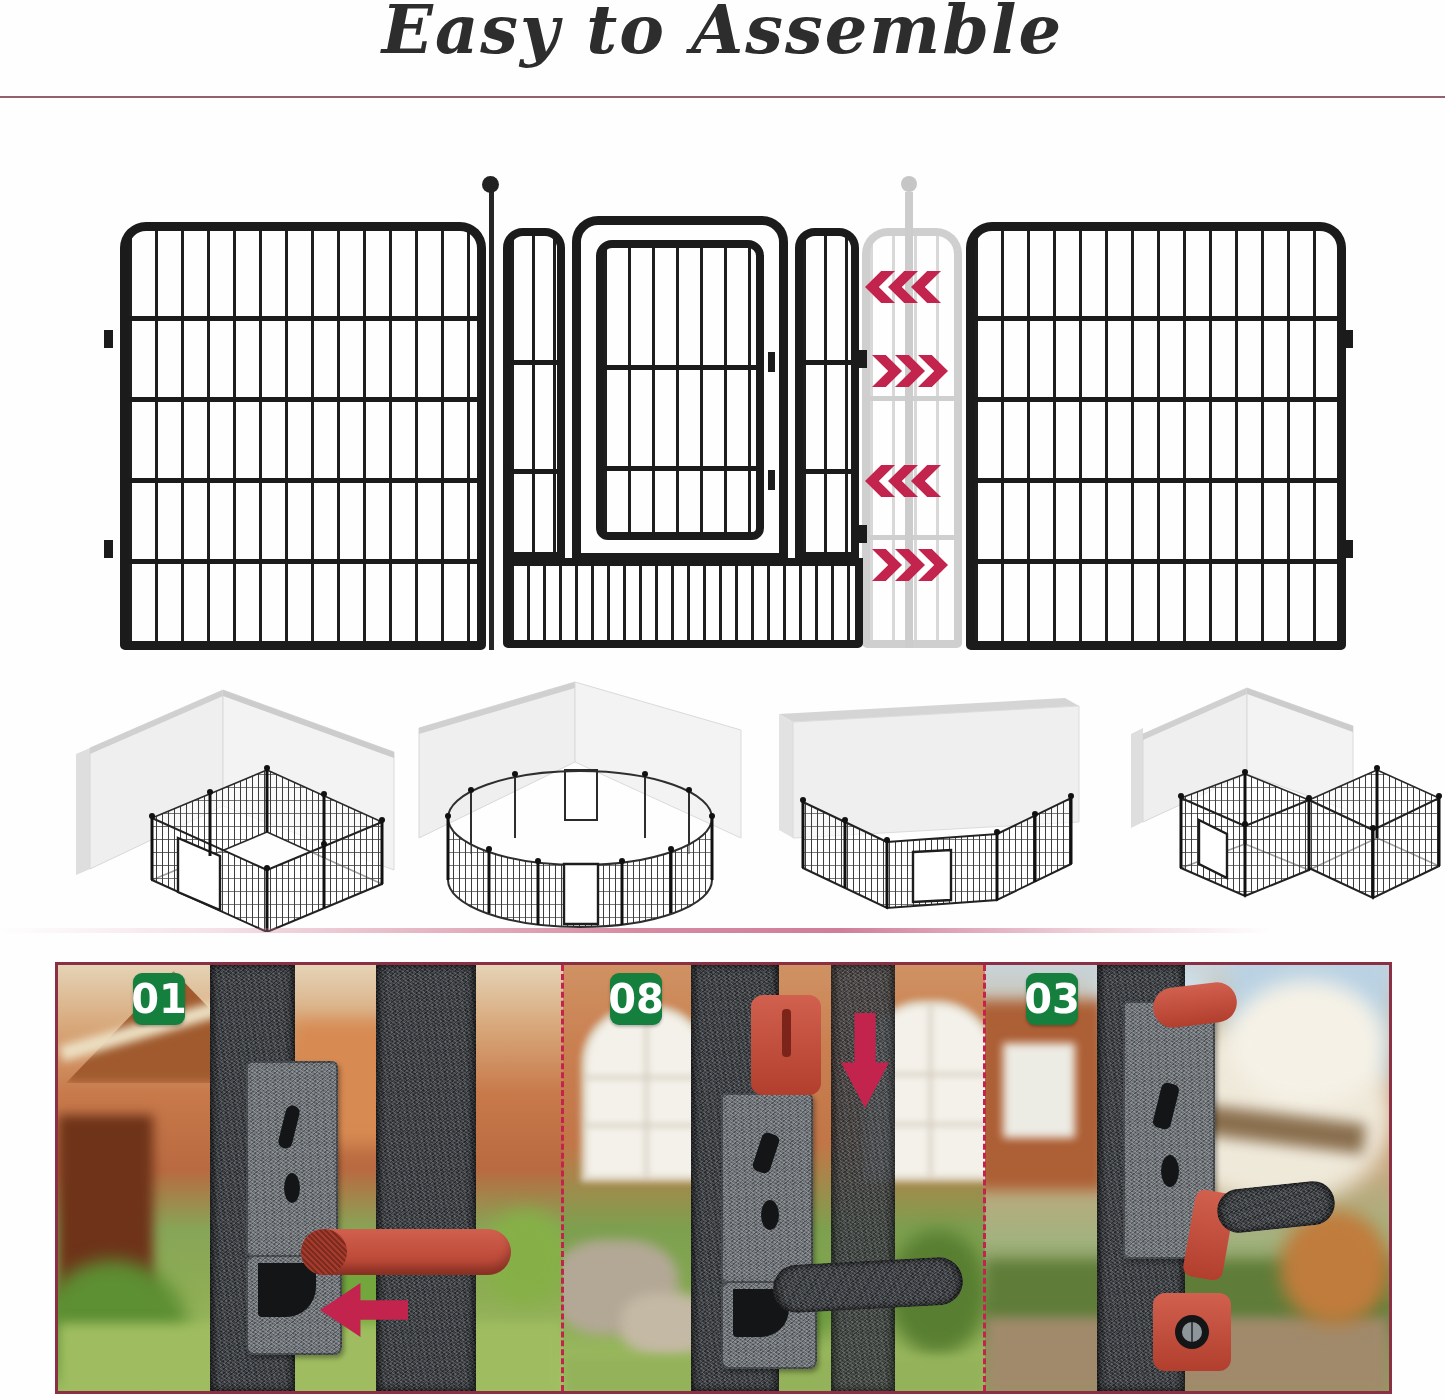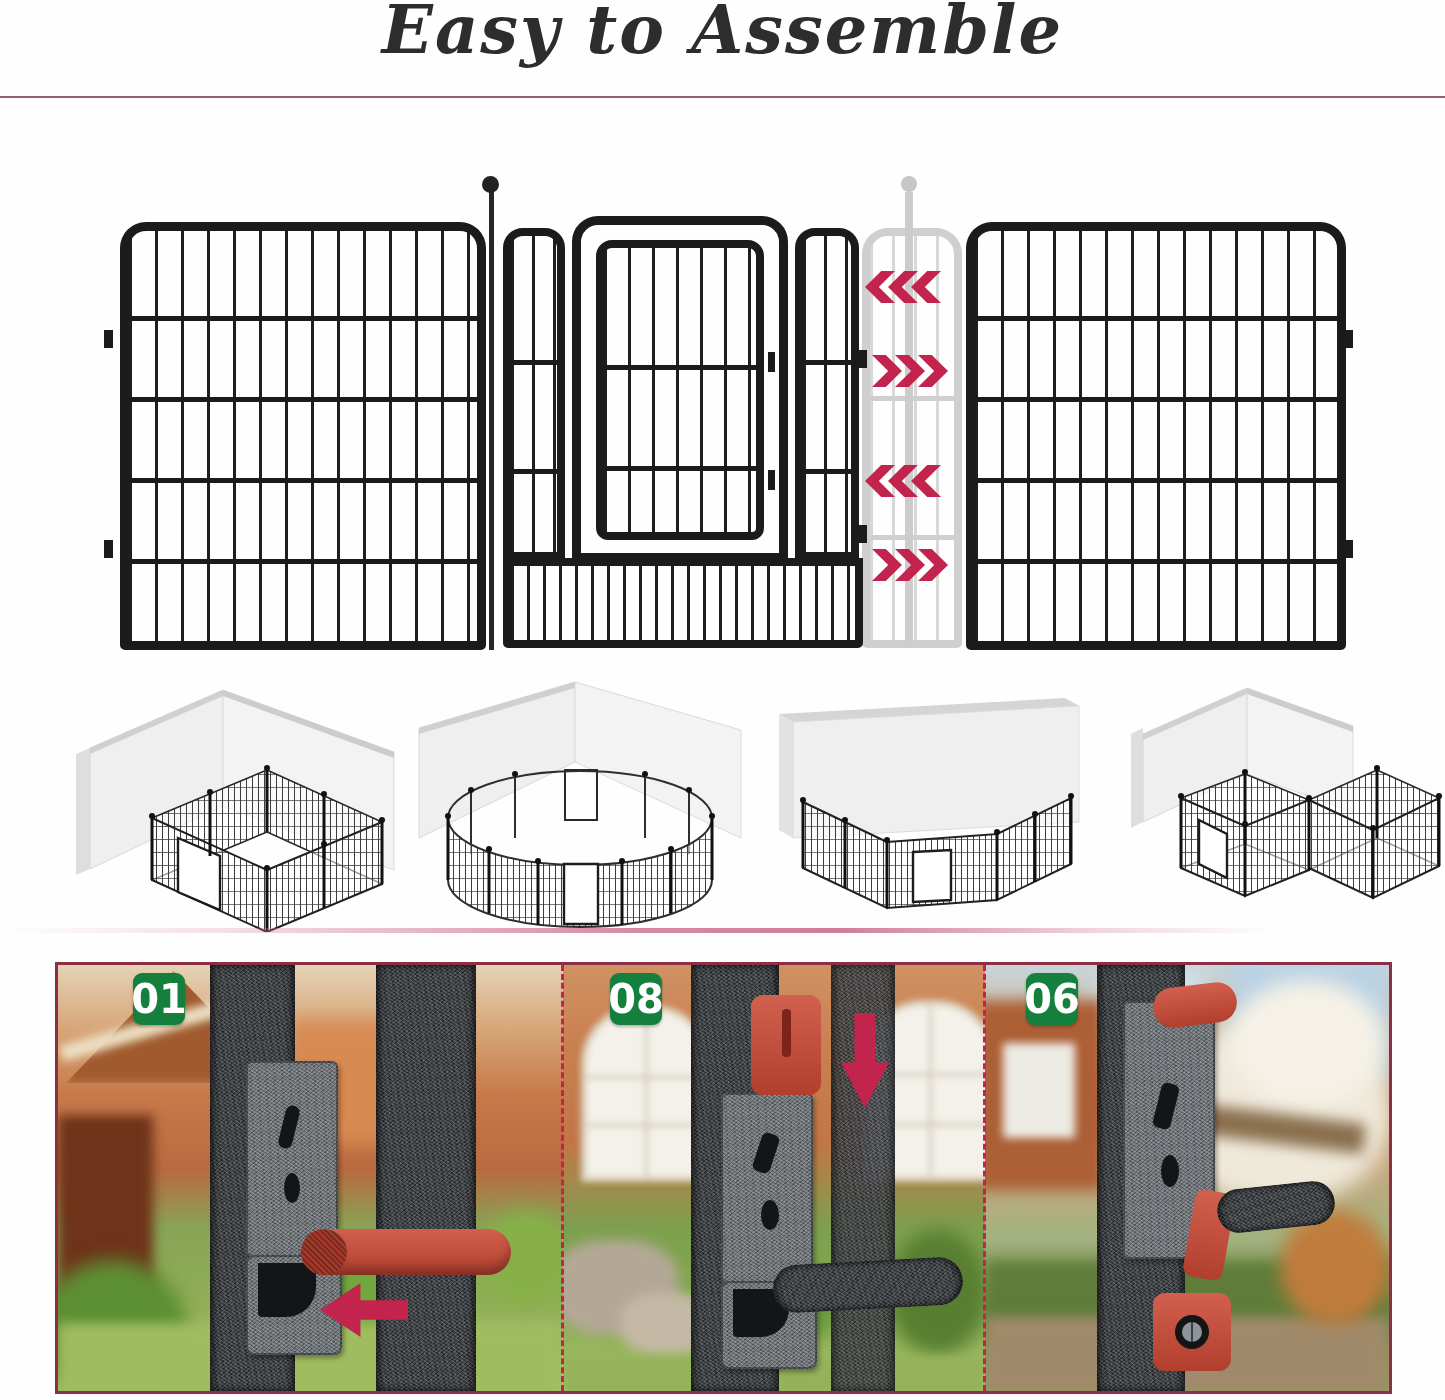--- a/index.html
+++ b/index.html
@@ -355,21 +355,21 @@
       <div class="blob" style="left:172px;top:118px;width:18px;height:46px;background:#141517;border-radius:6px;z-index:4;transform:rotate(14deg);"></div>
       <div class="blob" style="left:176px;top:190px;width:18px;height:32px;background:#141517;border-radius:50%;z-index:4;"></div>
       <div class="blob redpiece" style="left:168px;top:20px;width:84px;height:40px;border-radius:20px;z-index:5;transform:rotate(-7deg);"></div>
       <div class="blob redpiece" style="left:204px;top:226px;width:40px;height:88px;border-radius:10px;z-index:5;transform:rotate(10deg);"></div>
       <div class="blob pole" style="left:232px;top:220px;width:118px;height:44px;border-radius:22px;z-index:6;transform:rotate(-6deg);"></div>
       <div class="blob redpiece" style="left:168px;top:328px;width:78px;height:78px;border-radius:12px;z-index:5;"></div>
       <div class="blob" style="left:190px;top:350px;width:34px;height:34px;background:#141517;border-radius:50%;z-index:6;"></div>
       <div class="blob" style="left:197px;top:357px;width:20px;height:20px;background:#8e969c;border-radius:50%;z-index:7;
         background-image:linear-gradient(90deg,transparent 45%,#3c4043 45%,#3c4043 55%,transparent 55%);"></div>
       <div class="blob step-label" style="left:41px;top:8px;">
-          <span>06</span>
+          <span>03</span>
         </div>
     </div>
 
     <div class="blob dash-sep" style="left:503px;top:0;"></div>
     <div class="blob dash-sep" style="left:925px;top:0;"></div>
   </div>
 
 </div>
 
 </body></html>

